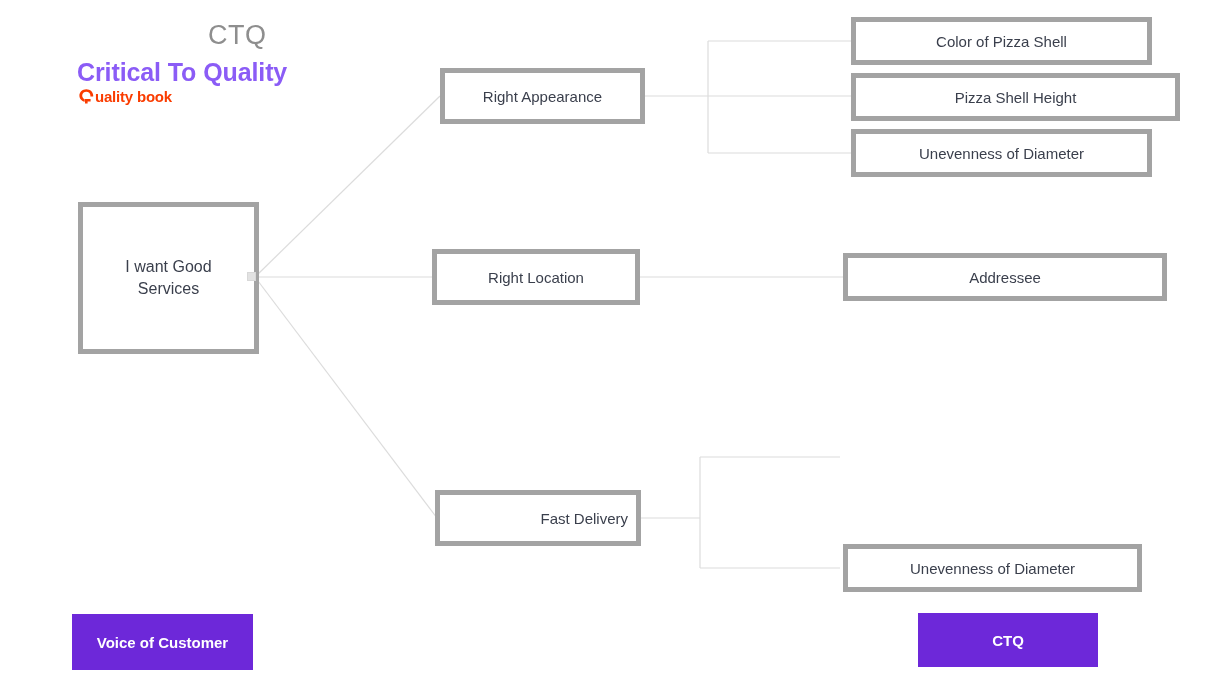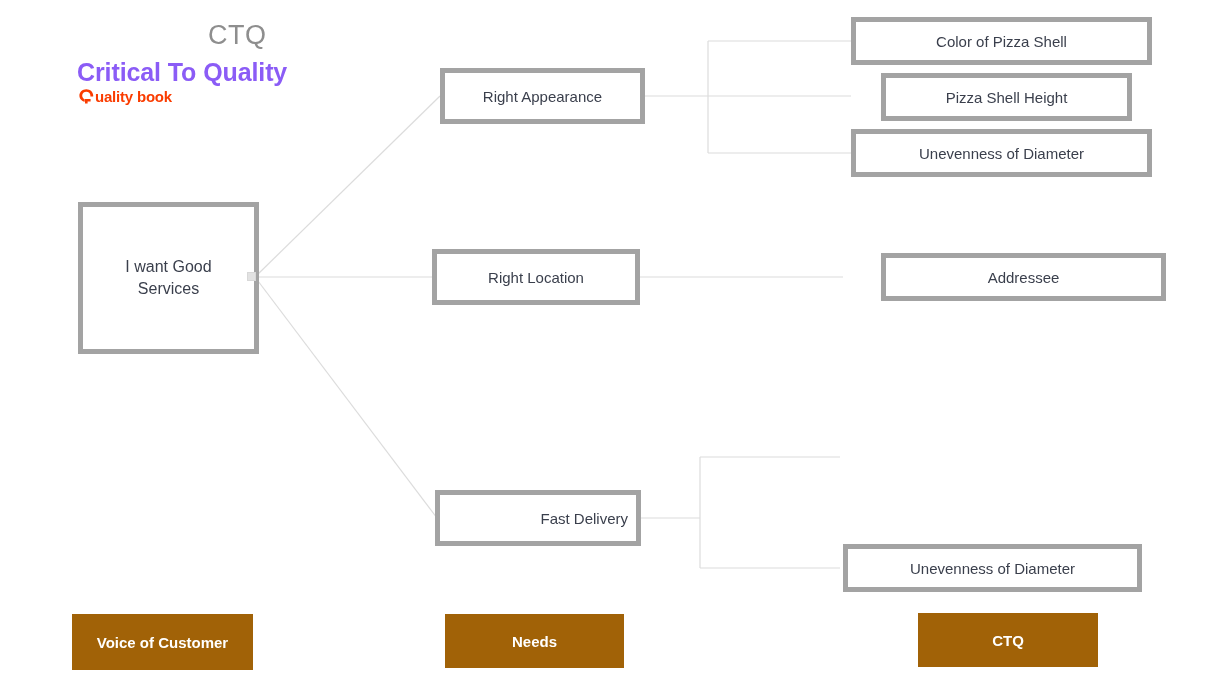--- a/index.html
+++ b/index.html
@@ -102,21 +102,21 @@
     height: 9px;
     background: #e2e2e2;
     border: 1px solid #d8d8d8;
     box-sizing: border-box;
   }
 
   
   .legend {
     position: absolute;
     box-sizing: border-box;
-    background: #a16207;
+    background: #6d28d9;
     color: #ffffff;
     display: flex;
     align-items: center;
     justify-content: center;
     text-align: center;
     font-size: 15px;
     font-weight: 700;
   }
 </style>
 </head>
@@ -176,42 +176,39 @@
   </div>
 
   <div class="node" style="left:435px; top:490px; width:206px; height:56px;justify-content:flex-end;">
     <span>Fast Delivery</span>
   </div>
 
   <div class="node" style="left:851px; top:17px; width:301px; height:48px;">
     <span>Color of Pizza Shell</span>
   </div>
 
-  <div class="node" style="left:851px; top:73px; width:251px; height:48px;margin-left:30px;">
+  <div class="node" style="left:851px; top:73px; width:329px; height:48px;">
     <span>Pizza Shell Height</span>
   </div>
 
   <div class="node" style="left:851px; top:129px; width:301px; height:48px;">
     <span>Unevenness of Diameter</span>
   </div>
 
-  <div class="node" style="left:881px; top:253px; width:285px; height:48px;">
+  <div class="node" style="left:843px; top:253px; width:324px; height:48px;">
     <span>Addressee</span>
   </div>
 
 
   <div class="node" style="left:843px; top:544px; width:299px; height:48px;">
     <span>Unevenness of Diameter</span>
   </div>
 
   <div class="legend" style="left:72px; top:614px; width:181px; height:56px;">
     <span>Voice of Customer</span>
   </div>
 
-  <div class="legend" style="left:445px; top:614px; width:179px; height:54px;">
-    <span>Needs</span>
-  </div>
 
   <div class="legend" style="left:918px; top:613px; width:180px; height:54px;">
     <span>CTQ</span>
   </div>
 
 </div>
 
 </body></html>

